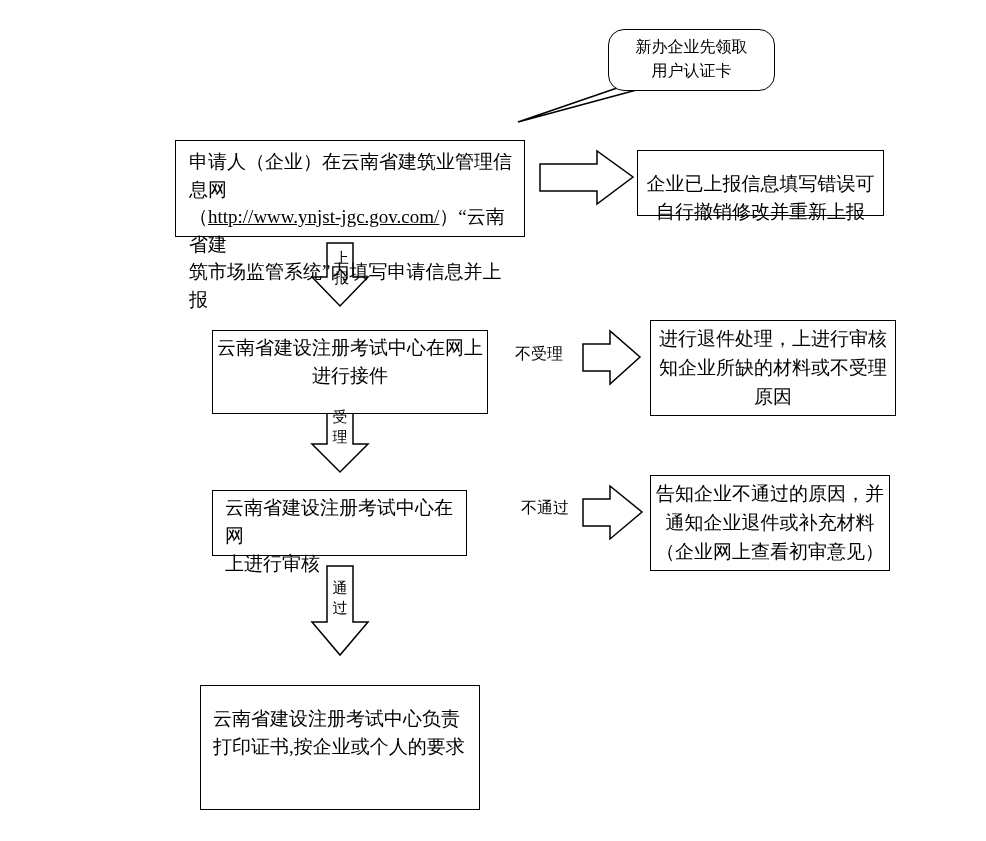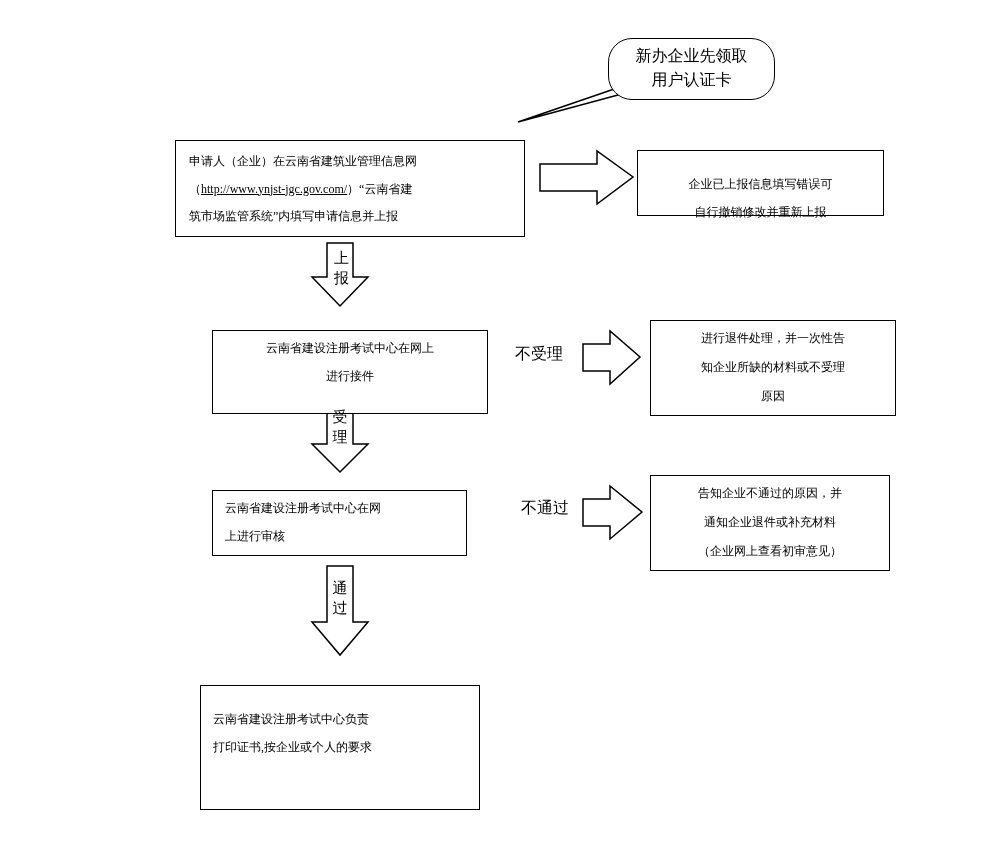--- a/index.html
+++ b/index.html
@@ -6,27 +6,27 @@
   body {
     width: 986px; height: 841px; position: relative;
     background: #ffffff; color: #000000;
     font-family: "Liberation Serif", "DejaVu Serif", serif;
     overflow: hidden;
   }
   .layer { position: absolute; left: 0; top: 0; z-index: 0; }
 
   .node {
     position: absolute; border: 1.6px solid #000; background: #fff;
-    z-index: 1; font-size: 12px;
+    z-index: 1; font-size: 19px;
   }
   .center { text-align: center; }
 
   .bubble {
-    position: absolute; left: 608px; top: 38px; width: 167px; height: 62px;
-    border: 1.6px solid #000; border-radius: 24px; background: #fff;
+    position: absolute; left: 608px; top: 29px; width: 167px; height: 62px;
+    border: 1.6px solid #000; border-radius: 16px; background: #fff;
     z-index: 2; text-align: center; font-size: 16px; line-height: 24px;
     padding-top: 5px; box-sizing: border-box;
   }
 
   #box-apply { left: 175px; top: 140px; width: 350px; height: 97px;
     line-height: 27.5px; padding: 7px 12px 0 13px; box-sizing: border-box; }
   #box-apply .url { text-decoration: underline; }
 
   #box-resubmit { left: 637px; top: 150px; width: 247px; height: 66px;
     line-height: 28px; padding-top: 19px; box-sizing: border-box; }
@@ -98,21 +98,21 @@
   <div>企业已上报信息填写错误可</div>
   <div>自行撤销修改并重新上报</div>
 </div>
 
 <div class="node center" id="box-receive">
   <div>云南省建设注册考试中心在网上</div>
   <div>进行接件</div>
 </div>
 
 <div class="node center" id="box-reject-receive">
-  <div>进行退件处理，并一次性告</div>
+  <div>进行退件处理，上进行审核</div>
   <div>知企业所缺的材料或不受理</div>
   <div>原因</div>
 </div>
 
 <div class="node" id="box-review">
   <div>云南省建设注册考试中心在网</div>
   <div>上进行审核</div>
 </div>
 
 <div class="node center" id="box-reject-review">

